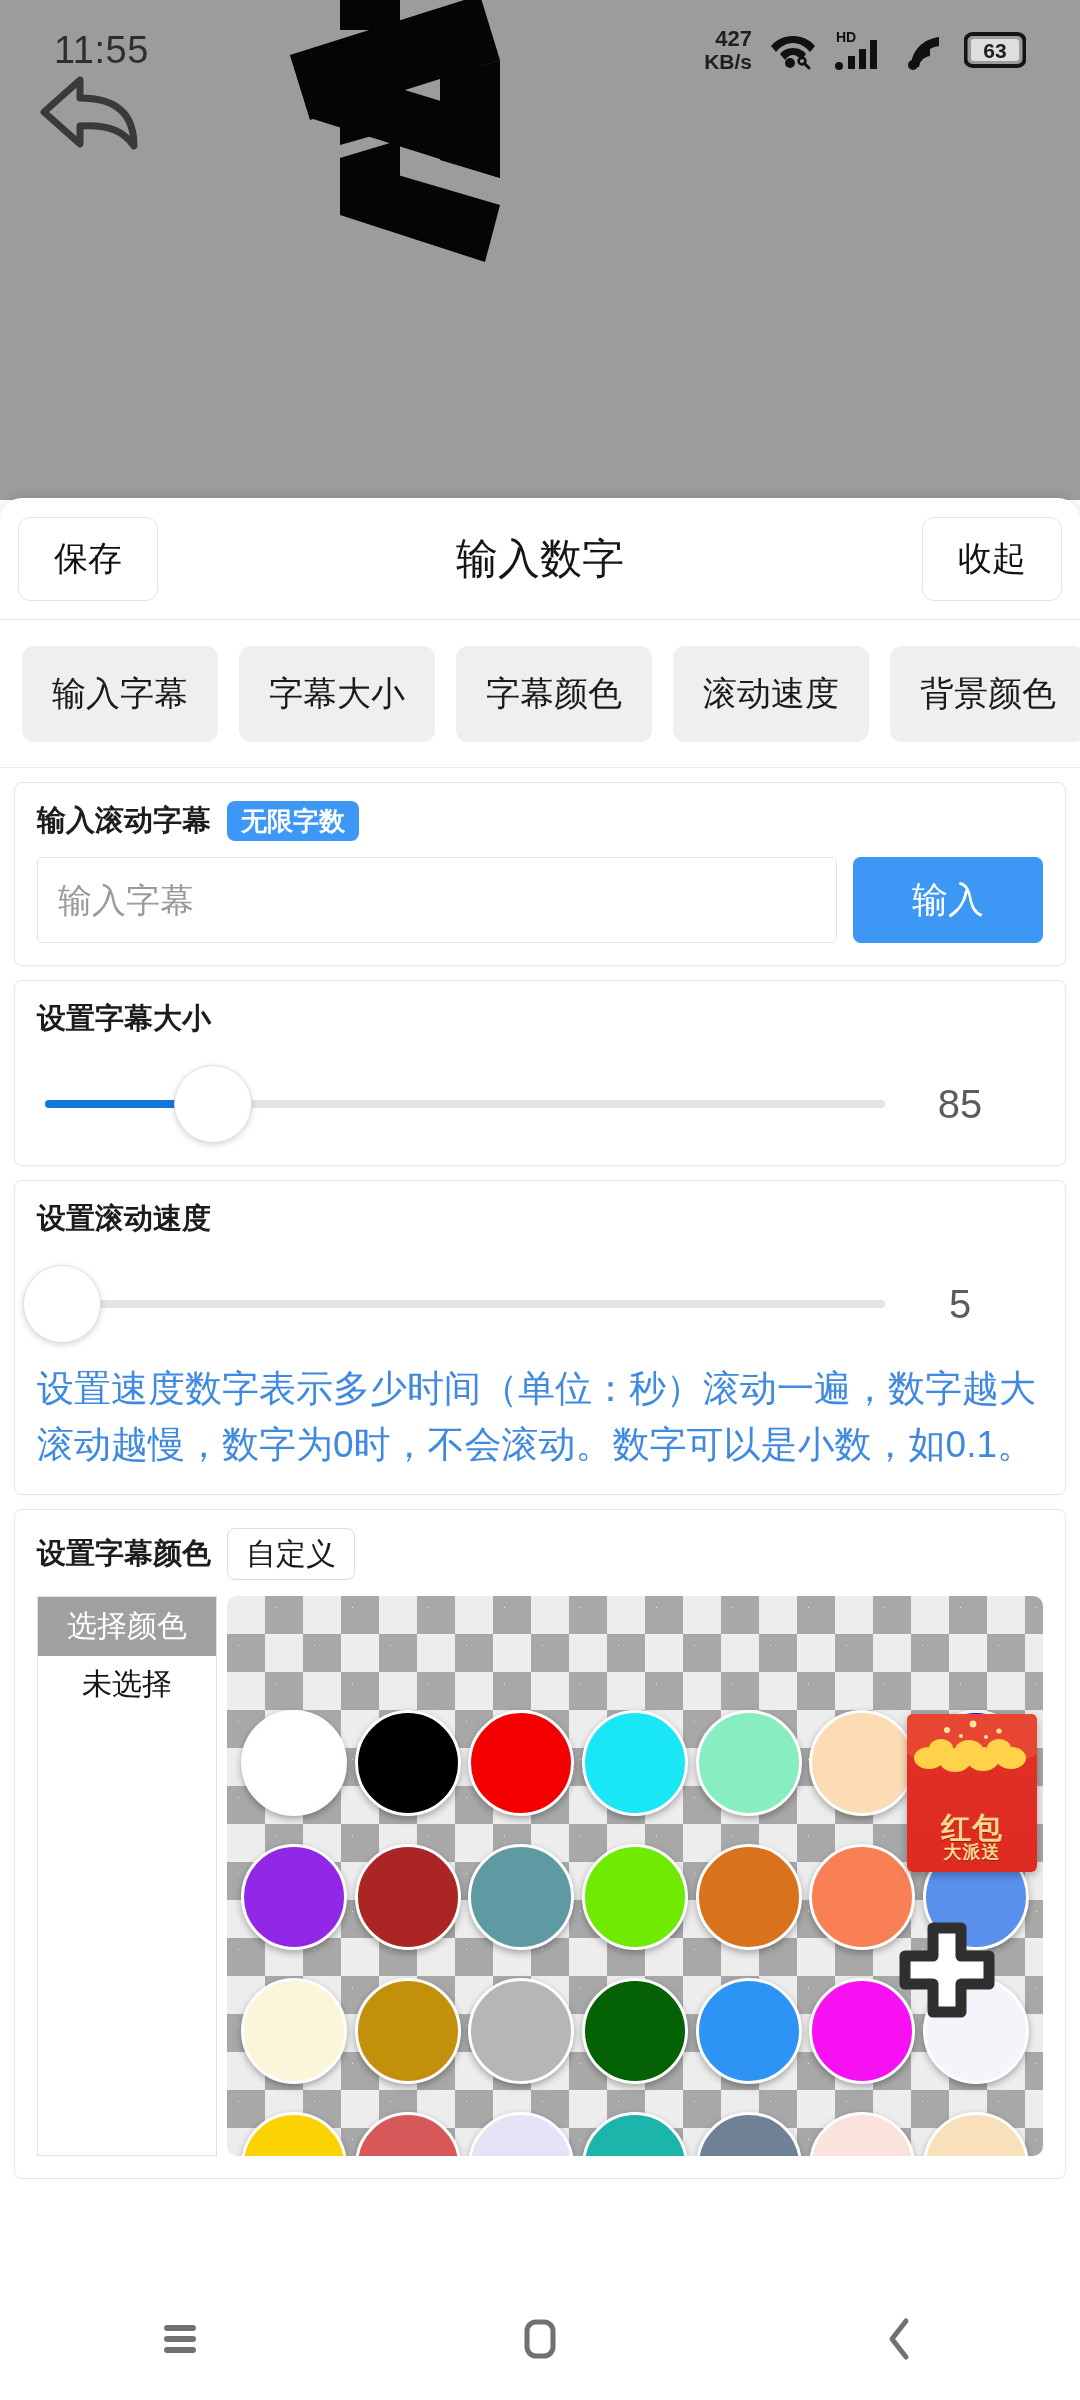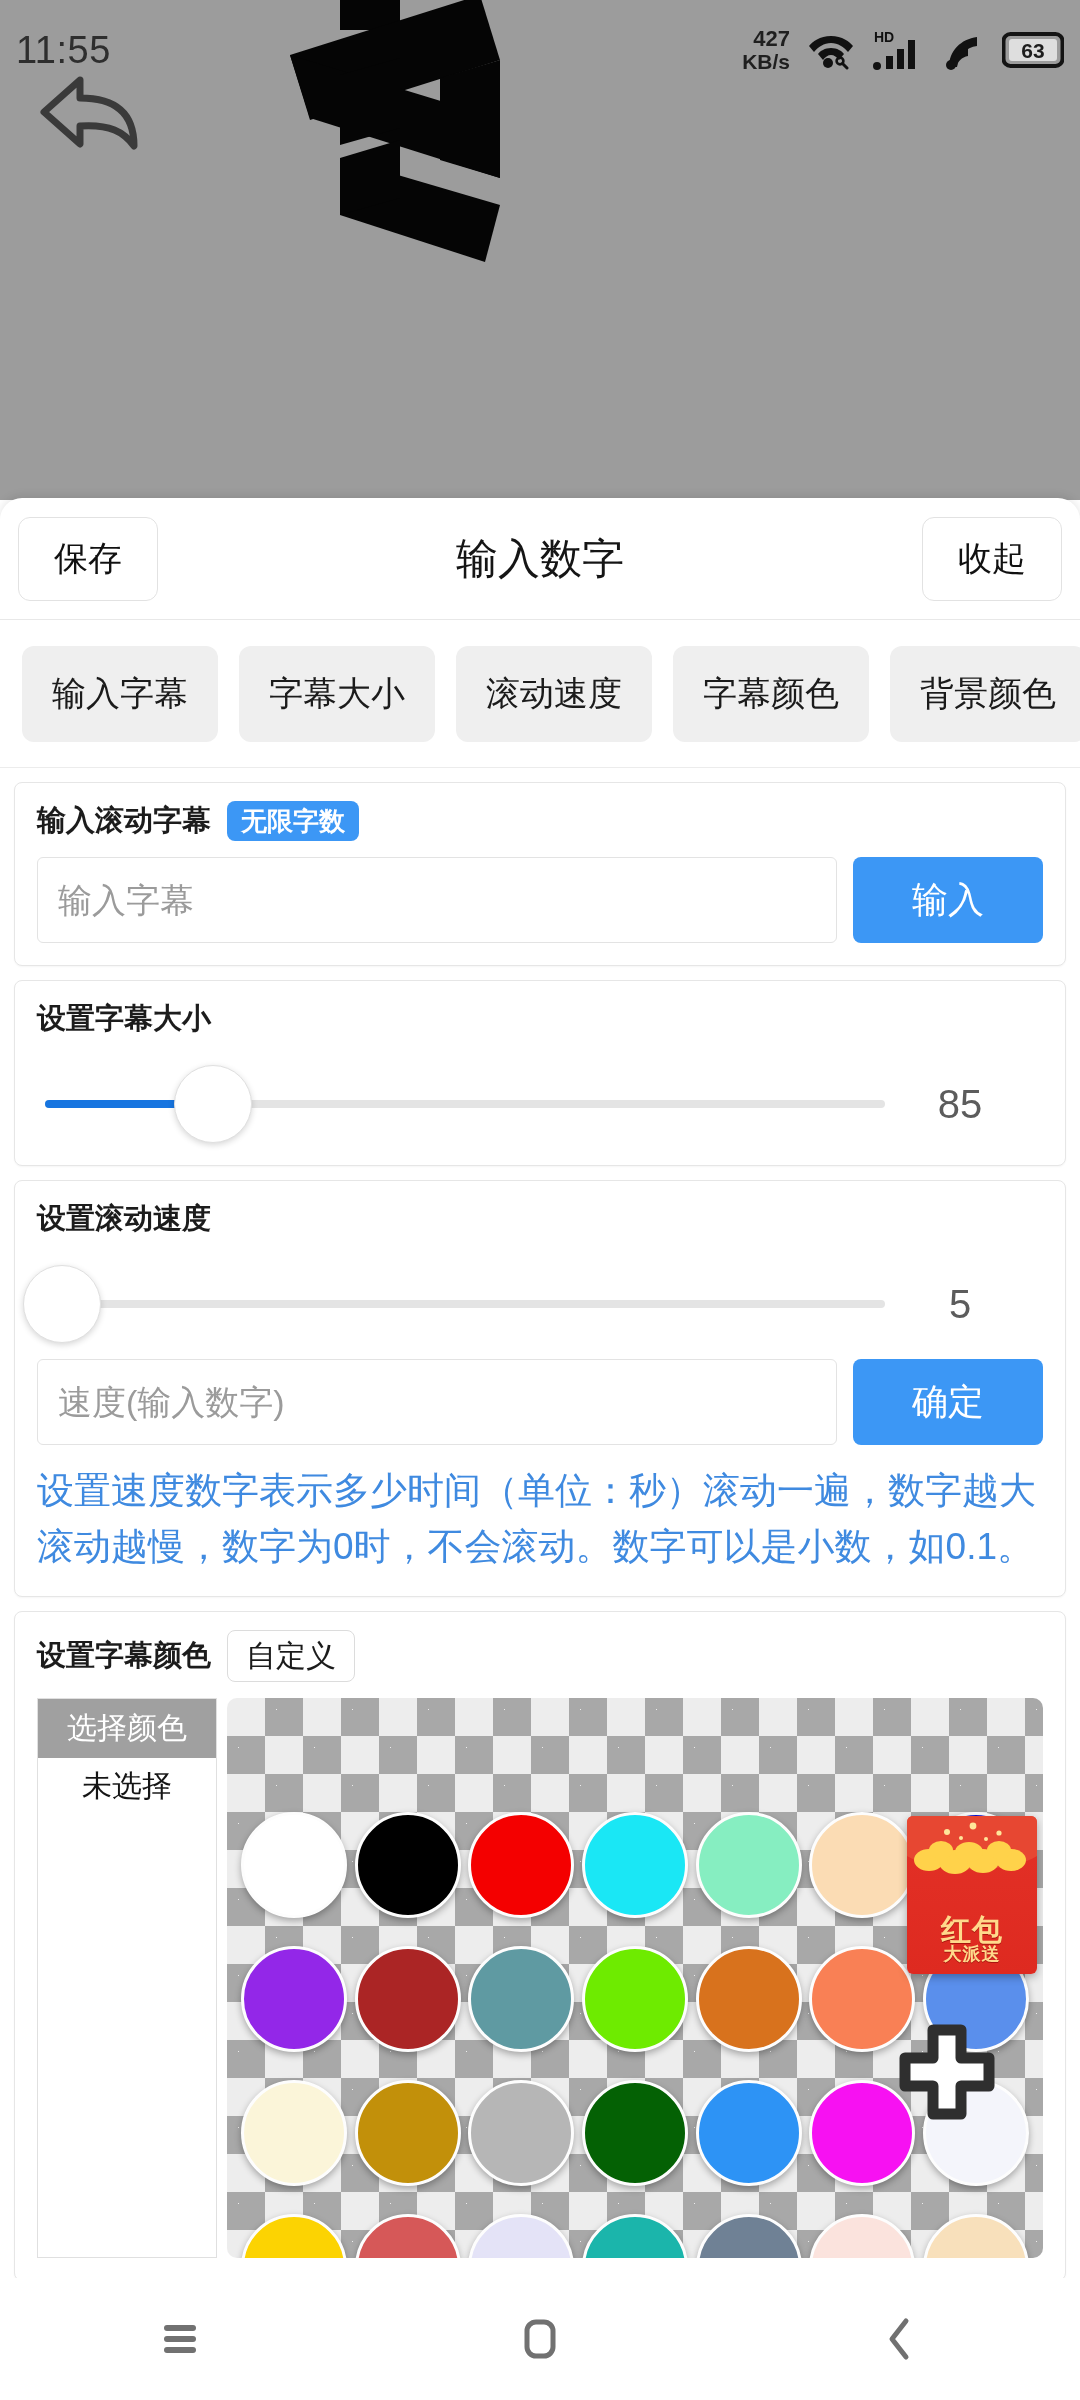--- a/index.html
+++ b/index.html
@@ -15,21 +15,21 @@
   
   .backdrop {
     position: absolute; left: 0; top: 0; width: 1080px; height: 500px;
     background: #9c9c9c;
   }
 
   
   .statusbar {
     position: absolute; left: 0; top: 0; width: 1080px; height: 100px;
     display: flex; align-items: center; justify-content: space-between;
-    padding: 0 16px; color: #2b2b2b;
+    padding: 0 54px; color: #2b2b2b;
   }
   .clock { font-size: 38px; font-weight: 400; letter-spacing: .5px; color: #2e2e2e; }
   .status-right { display: flex; align-items: center; gap: 17px; justify-content: center; }
   .netspeed {
     display: flex; flex-direction: column; align-items: flex-end;
     line-height: 1.02; font-size: 22px; font-weight: 700; color: #1f1f1f;
   }
   .netspeed span:last-child { font-size: 21px; }
 
   .ico { display: block; }
@@ -260,22 +260,22 @@
 
     <div class="sheet-header">
       <div class="hdr-btn">保存</div>
       <div class="sheet-title">输入数字</div>
       <div class="hdr-btn">收起</div>
     </div>
 
     <div class="tabs">
       <div class="tab">输入字幕</div>
       <div class="tab">字幕大小</div>
+      <div class="tab">字幕颜色</div>
       <div class="tab">滚动速度</div>
-      <div class="tab">字幕颜色</div>
       <div class="tab">背景颜色</div>
     </div>
 
     <div class="body-area">
 
       <div class="card">
         <div class="card-row1">
           <div class="card-label">输入滚动字幕</div>
           <div class="badge">无限字数</div>
         </div>
@@ -299,24 +299,20 @@
 
       <div class="card">
         <div class="card-label">设置滚动速度</div>
         <div class="slider-row">
           <div class="slider-wrap">
             <div class="track"></div>
             <div class="track-fill" id="speed-fill" style="width: 2%; background: transparent;"></div>
             <div class="thumb" id="speed-thumb" style="left: 2%;"></div>
           </div>
           <div class="slider-value">5</div>
-        </div>
-        <div class="input-row">
-          <input class="text-input" type="text" placeholder="速度(输入数字)" style="">
-          <div class="primary-btn">确定</div>
         </div>
         <div class="hint" style="color: rgb(63, 138, 224);">设置速度数字表示多少时间（单位：秒）滚动一遍，数字越大滚动越慢，数字为0时，不会滚动。数字可以是小数，如0.1。</div>
       </div>
 
       <div class="card">
         <div class="card-row1">
           <div class="card-label">设置字幕颜色</div>
           <div class="ghost-btn">自定义</div>
         </div>
 

